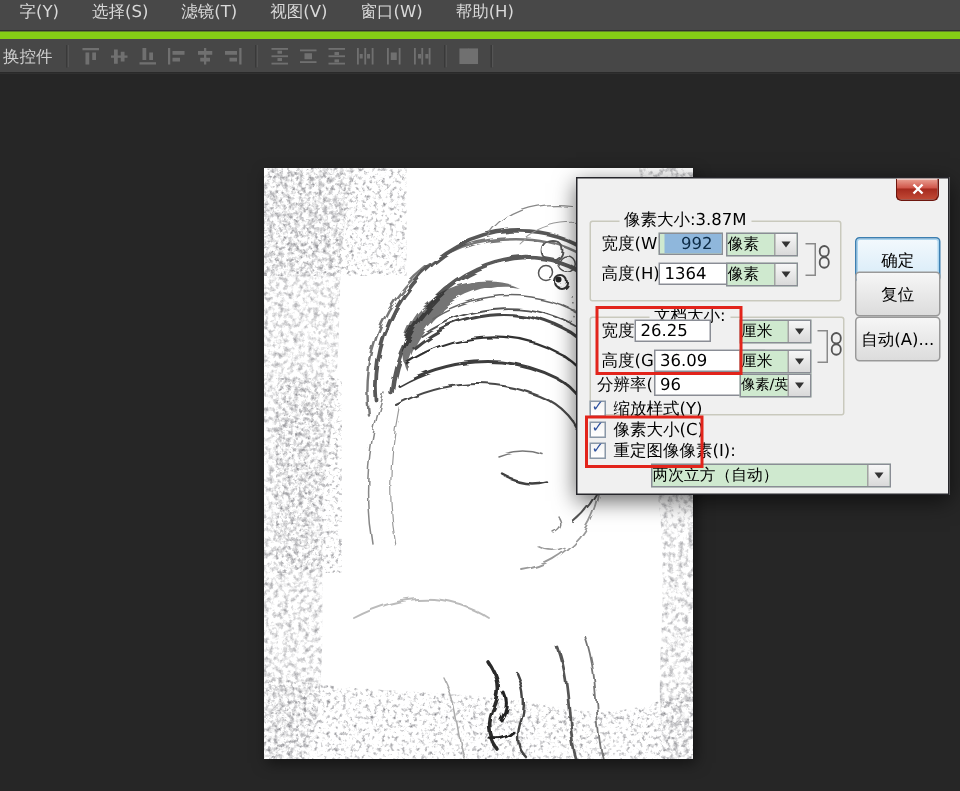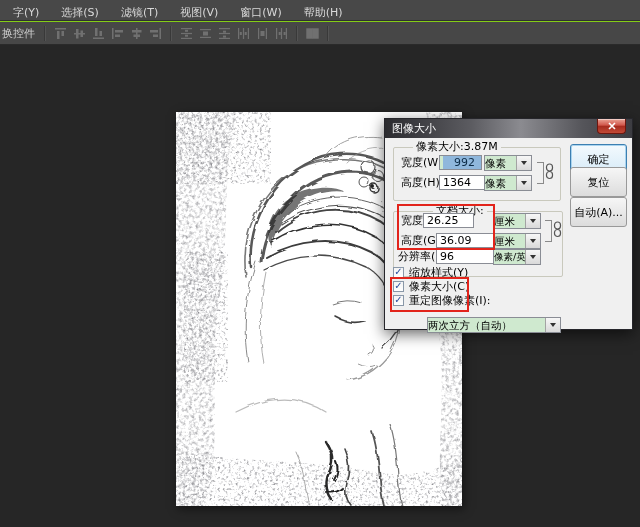--- a/index.html
+++ b/index.html
@@ -3,25 +3,25 @@
 <meta charset="utf-8">
 <style>
   html,body{margin:0;padding:0;}
   body{position:relative;width:640px;height:527px;overflow:hidden;background:#262626;
        font-family:"DejaVu Sans","Liberation Sans",sans-serif;-webkit-font-smoothing:antialiased;}
 
   
   .menu-bar{position:absolute;left:0;top:0;width:640px;height:20px;background:#484848;
             border-bottom:1px solid #303030;display:flex;align-items:center;padding-left:2px;
             color:#d9d9d9;font-size:11px;z-index:5;}
-  .menu-item{padding:0 11px;height:100%;display:flex;align-items:flex-end;cursor:default;white-space:nowrap;}
+  .menu-item{padding:0 11px;height:100%;display:flex;align-items:flex-start;cursor:default;white-space:nowrap;}
 
   
   .options-bar{position:absolute;left:0;top:21px;width:640px;height:22px;background:#474747;
-               border-top:1px solid #84cc16;border-bottom:1px solid #2a2a2a;display:flex;
+               border-top:5px solid #84cc16;border-bottom:1px solid #2a2a2a;display:flex;
                align-items:center;font-size:11px;color:#cfcfcf;z-index:5;}
   .ob-label{padding:0 4px 0 2px;white-space:nowrap;}
   .ob-sep{width:1px;height:15px;background:#393939;border-right:1px solid #545454;margin:0 5px;}
   .obicon{width:13px;height:13px;margin:0 3px;opacity:.5;flex:0 0 auto;}
   .obicon rect{fill:#9a9a9a;}
 
   
   .canvas{position:absolute;left:176px;top:112px;width:286px;height:394px;background:#ffffff;
           box-shadow:2px 3px 9px rgba(0,0,0,.5);z-index:1;}
   .canvas svg{display:block;}
@@ -48,21 +48,21 @@
 
   .combo{position:absolute;height:16px;border:1px solid #8a8d95;background:#cfe9cf;box-sizing:border-box;
          line-height:14px;padding-left:0;font-size:10.5px;overflow:hidden;cursor:default;}
   .combo .arrowbtn{position:absolute;right:0;top:0;bottom:0;width:14px;
          background:linear-gradient(#f7f7f7,#d9d9d9);border-left:1px solid #a3a3a3;
          display:flex;align-items:center;justify-content:center;}
   .tri{width:0;height:0;border-left:3.5px solid transparent;border-right:3.5px solid transparent;border-top:4px solid #333;}
 
   .pbtn{position:absolute;left:185px;width:57px;height:30px;border:1px solid #999;border-radius:3px;
         background:linear-gradient(#f6f6f6,#dcdcdc);display:flex;align-items:center;justify-content:center;
-        font-size:11px;cursor:pointer;box-sizing:border-box;}
+        font-size:11px;cursor:pointer;box-sizing:border-box;margin-top:14px;}
   .pbtn.ok{border-color:#3c7fb1;box-shadow:inset 0 0 0 1px #a9d4ef;background:linear-gradient(#f3f9fd,#d7ebf8);}
 
   .redbox{position:absolute;border:2px solid #e2241b;pointer-events:none;z-index:4;}
 
   .chklist{position:absolute;left:8px;top:147px;display:flex;flex-direction:column;gap:2px;}
   .chkrow{display:flex;align-items:center;gap:5px;height:12px;}
   .chk{width:11px;height:11px;border:1px solid #8a98a8;background:linear-gradient(#f4f4f4,#fff);
        display:flex;align-items:center;justify-content:center;font-size:10px;font-weight:bold;
        color:#2b4f9e;line-height:1;box-sizing:border-box;}
   .chklbl{white-space:nowrap;}
@@ -250,23 +250,20 @@
       <path d="M168,336 q8,18 2,34 q-4,14 4,22" stroke="#444" stroke-width="1.6"></path>
       <path d="M196,320 C205,345 202,372 208,394" stroke="#555" stroke-width="1.8"></path>
       <path d="M214,312 C224,342 220,372 226,394" stroke="#777" stroke-width="1.2"></path>
       <path d="M120,340 C130,360 128,380 134,394" stroke="#aaa" stroke-width="1"></path>
       <path d="M158,368 q6,-10 2,-18 M150,380 q10,2 16,-4" stroke="#222" stroke-width="2"></path>
     </g>
   </svg>
 </div>
 
 <div class="dialog">
-  <div class="titlebar">
-    <span>图像大小</span>
-  </div>
   <div class="closebtn">
     <svg width="8" height="8" viewBox="0 0 8 8">
       <path d="M1,1 L7,7 M7,1 L1,7" stroke="#fff" stroke-width="1.6"></path>
     </svg>
   </div>
 
   <div class="grp" style="left:8px;top:28px;width:166px;height:52px;"></div>
   <span class="grp-label" style="left:28px;top:22px;">像素大小:3.87M</span>
 
   <span class="dl" style="left:16px;top:38px;">宽度(W):</span>
@@ -350,21 +347,21 @@
         <span class="chk">✓</span>
         <span class="chklbl">像素大小(C)</span>
       </div>
 
       <div class="chkrow">
         <span class="chk">✓</span>
         <span class="chklbl">重定图像像素(I):</span>
       </div>
     </div>
 
-  <div class="combo" style="left:42px;top:190px;width:134px;margin-top:8px;">
+  <div class="combo" style="left:49px;top:190px;width:160px;">
     <span>两次立方（自动）</span>
     <span class="arrowbtn">
         <span class="tri"></span>
       </span>
   </div>
 
   <div class="redbox" style="left:12px;top:85px;width:94px;height:42px;"></div>
   <div class="redbox" style="left:5px;top:158px;width:75px;height:31px;"></div>
 </div>
 

